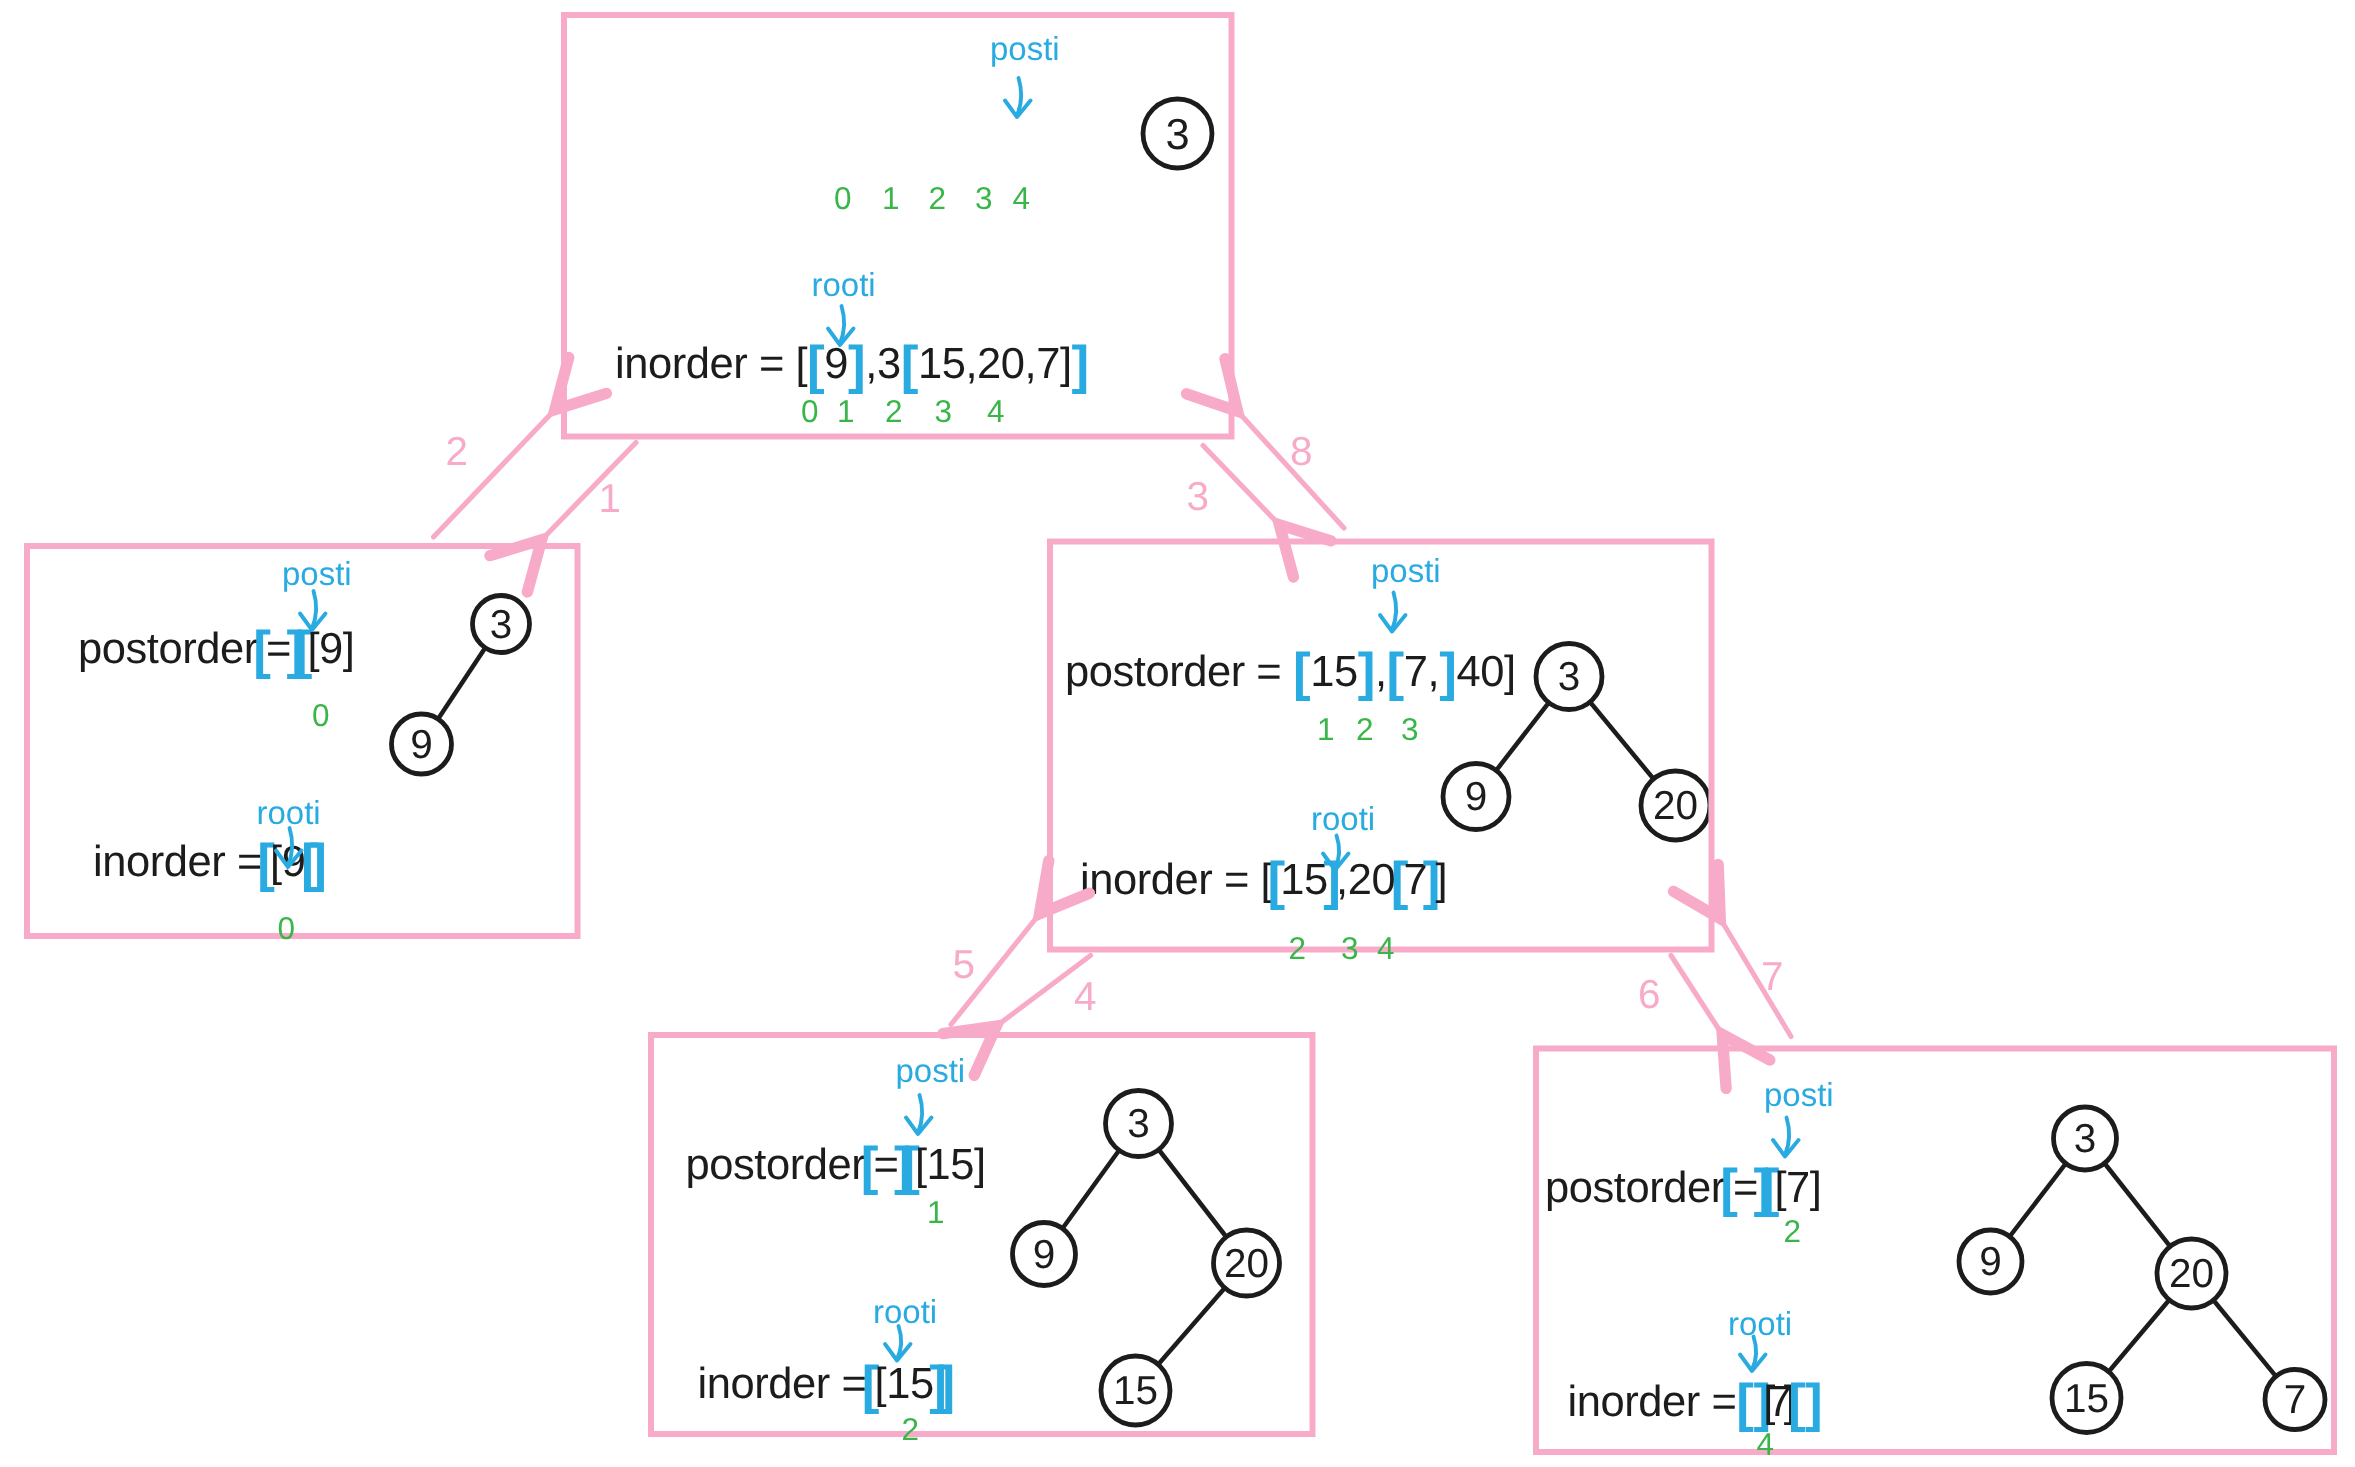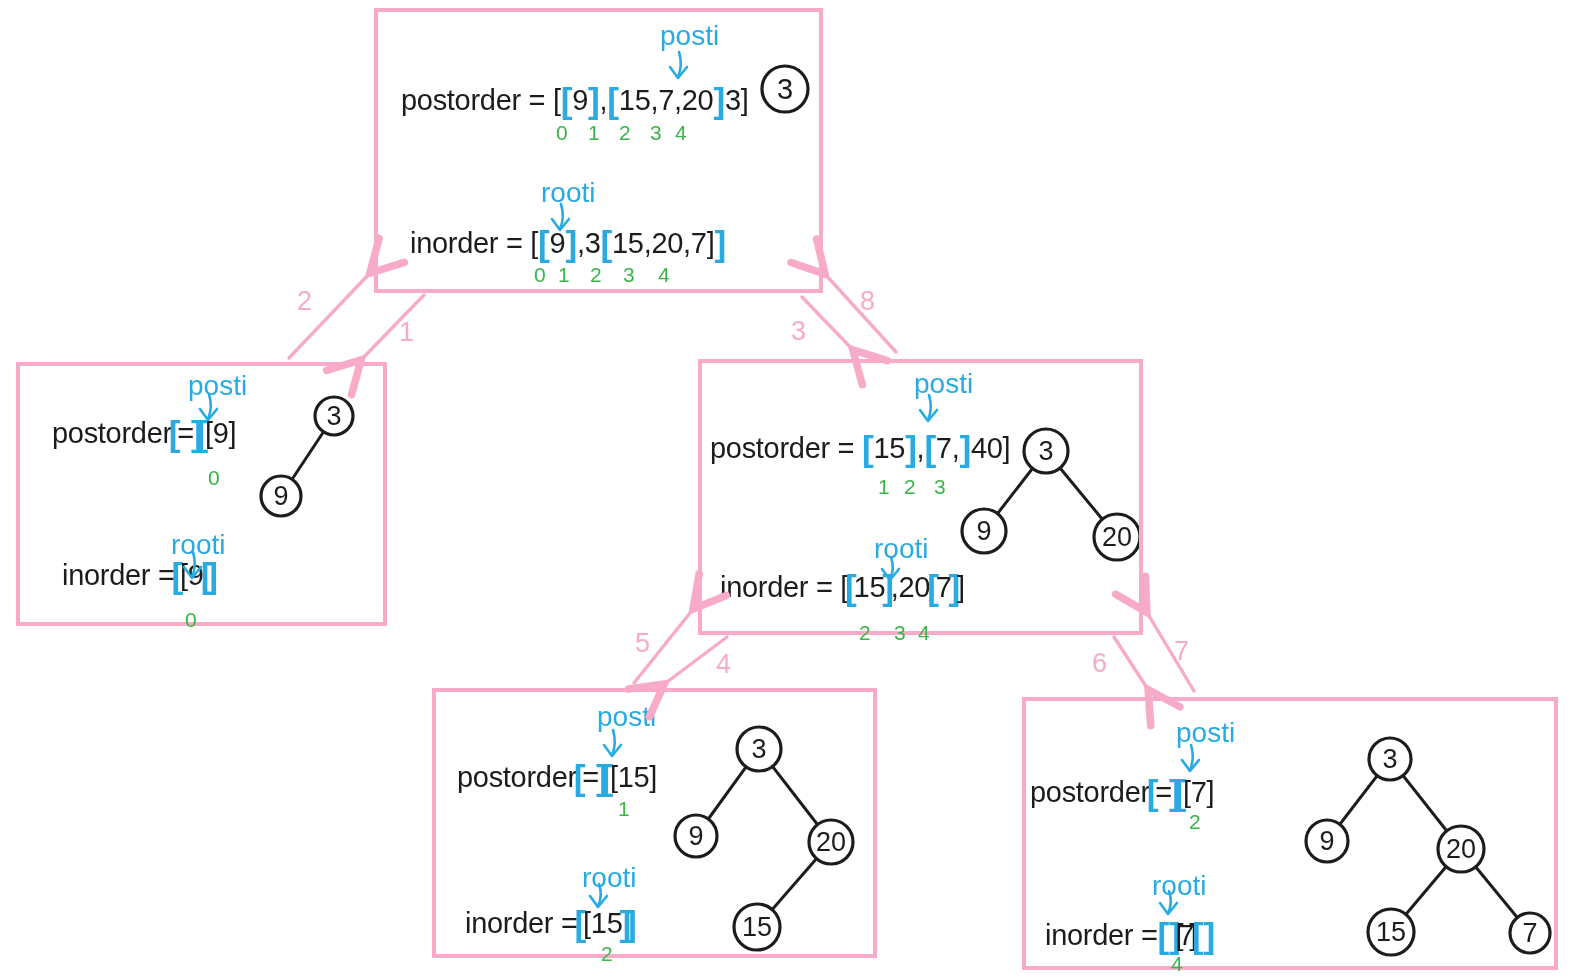--- a/index.html
+++ b/index.html
@@ -5,38 +5,37 @@
   html,body{margin:0;padding:0;background:#ffffff;}
   body{position:relative;width:1570px;height:978px;overflow:hidden;
        font-family:"Liberation Sans",sans-serif;color:#1c1c1c;}
   .box{position:absolute;border:4px solid #F8ABC9;background:#fff;box-sizing:border-box;}
   .line{position:absolute;white-space:nowrap;font-size:29px;letter-spacing:-0.3px;color:#1c1c1c;}
   .line span{display:inline;}
   .seg-k{color:#1c1c1c;}
   .seg-kt{color:#1c1c1c;margin:0 -5px;}
   .seg-b,.seg-bt{color:#29ABE2;font-weight:600;font-size:1.22em;line-height:0;vertical-align:-0.09em;}
   .seg-bt{margin:0 -3px;}
-  .blab{position:absolute;color:#29ABE2;font-size:28px;font-weight:500;white-space:nowrap;}
+  .blab{position:absolute;color:#29ABE2;font-size:22px;font-weight:500;white-space:nowrap;}
   .gi{position:absolute;color:#3AB54A;font-size:21px;font-weight:500;}
   .alab{position:absolute;color:#F8ABC9;font-size:27px;font-weight:500;}
   svg.overlay{position:absolute;left:0;top:0;}
   .tree-line{stroke:#1c1c1c;stroke-width:3;}
   .tree-circ{fill:#ffffff;stroke:#1c1c1c;stroke-width:3.2;}
   .tree-txt{fill:#1c1c1c;font-size:27px;font-weight:500;text-anchor:middle;
             font-family:"Liberation Sans",sans-serif;}
   .barr{fill:none;stroke:#29ABE2;stroke-width:2.6;stroke-linecap:round;stroke-linejoin:round;}
   .parr{fill:none;stroke:#F8ABC9;stroke-width:3.4;stroke-linecap:round;}
 </style>
 </head>
 <body>
 
 <div class="box" style="left:374px;top:8px;width:449px;height:285px;">
   <span class="blab" style="left:282px;top:8px;">posti</span>
   <span class="blab" style="left:163px;top:165px;">rooti</span>
-  <div class="line" style="left:23px;top:72px;"><span class="seg-k">postorder = [</span><span class="seg-b">[</span><span class="seg-k">9</span><span class="seg-b">]</span><span class="seg-k">,</span><span class="seg-b">[</span><span class="seg-k">15,7,20</span><span class="seg-b">]</span><span class="seg-k">3]</span></div>
   <div class="line" style="left:32px;top:215px;"><span class="seg-k">inorder = [</span><span class="seg-b">[</span><span class="seg-k">9</span><span class="seg-b">]</span><span class="seg-k">,3</span><span class="seg-b">[</span><span class="seg-k">15,20,7</span><span class="seg-k">]</span><span class="seg-b">]</span></div>
   <span class="gi" style="left:178px;top:109px;">0</span>
   <span class="gi" style="left:210px;top:109px;">1</span>
   <span class="gi" style="left:241px;top:109px;">2</span>
   <span class="gi" style="left:272px;top:109px;">3</span>
   <span class="gi" style="left:297px;top:109px;">4</span>
   <span class="gi" style="left:156px;top:251px;">0</span>
   <span class="gi" style="left:180px;top:251px;">1</span>
   <span class="gi" style="left:212px;top:251px;">2</span>
   <span class="gi" style="left:245px;top:251px;">3</span>

